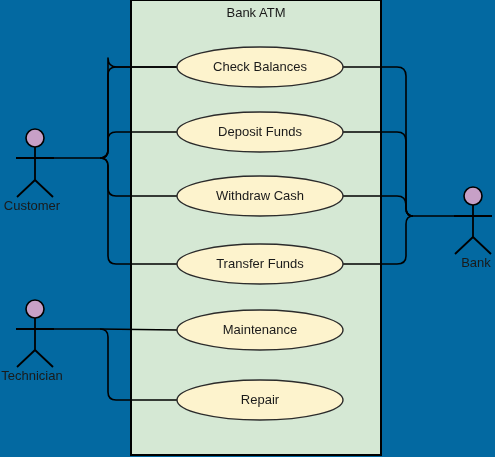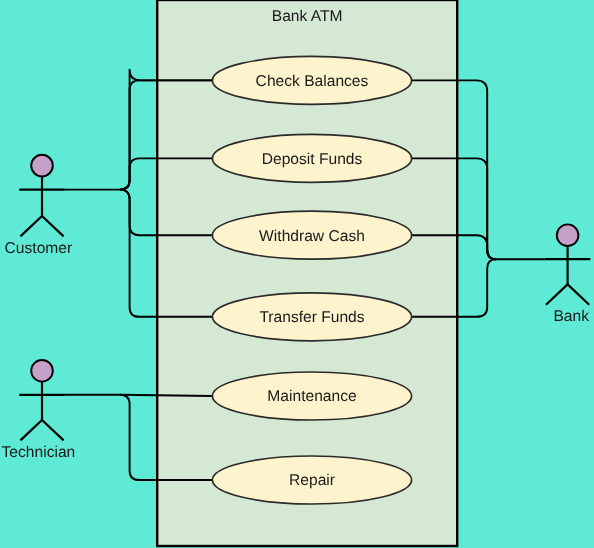--- a/index.html
+++ b/index.html
@@ -11,21 +11,21 @@
   body {
     width: 495px;
     height: 457px;
     overflow: hidden;
     font-family: "Liberation Sans", sans-serif;
   }
   #diagram-root {
     position: relative;
     width: 495px;
     height: 457px;
-    background: #5eead4;
+    background: #0369a1;
   }
   svg#uml-canvas {
     display: block;
     width: 495px;
     height: 457px;
   }
   .boundary-rect {
     fill: #d5e8d4;
     stroke: #000000;
     stroke-width: 2;

